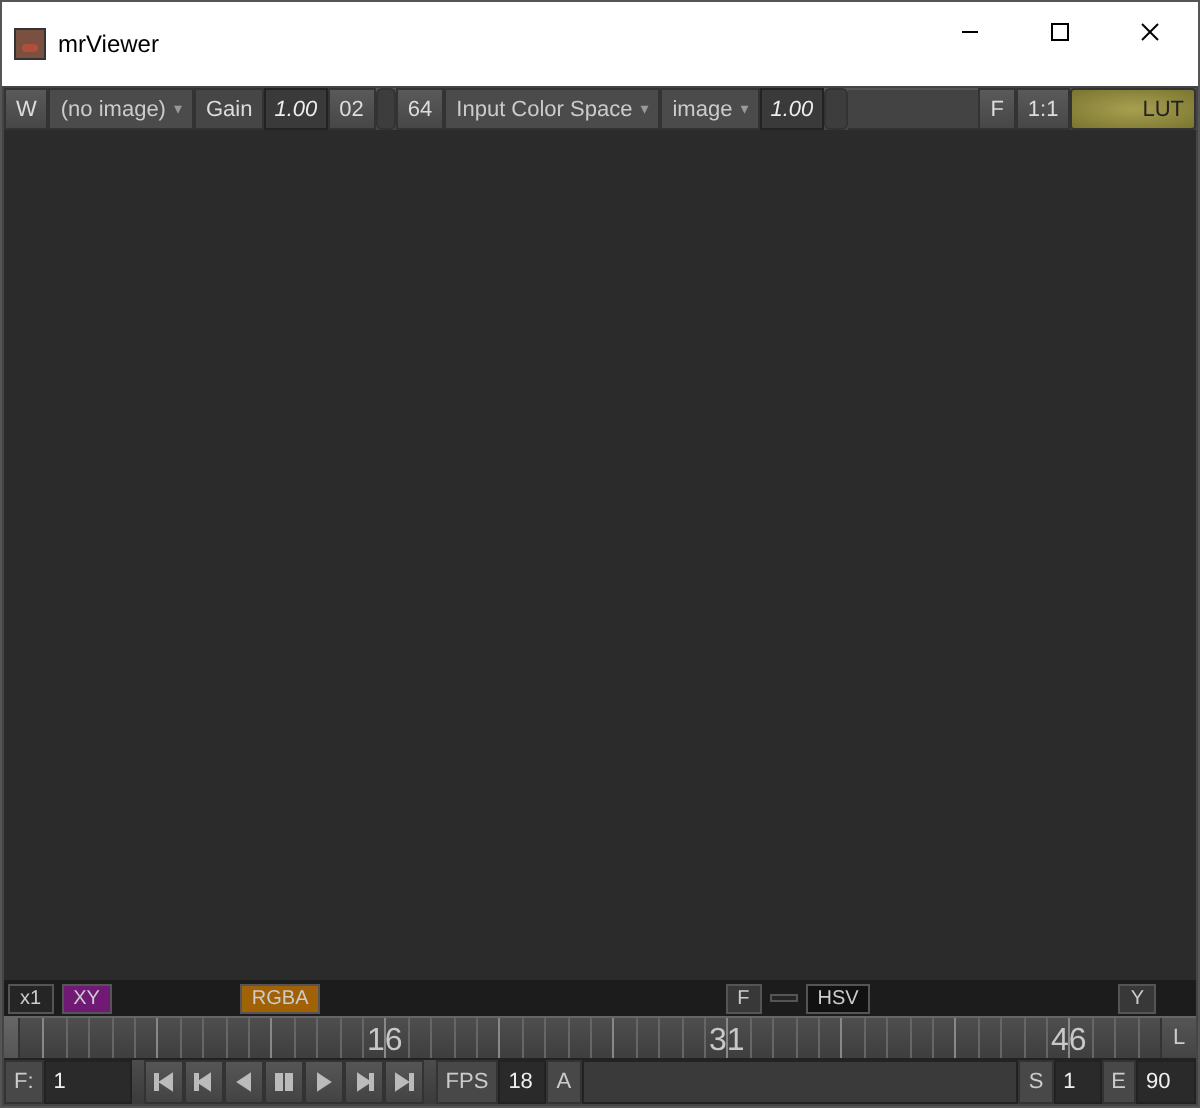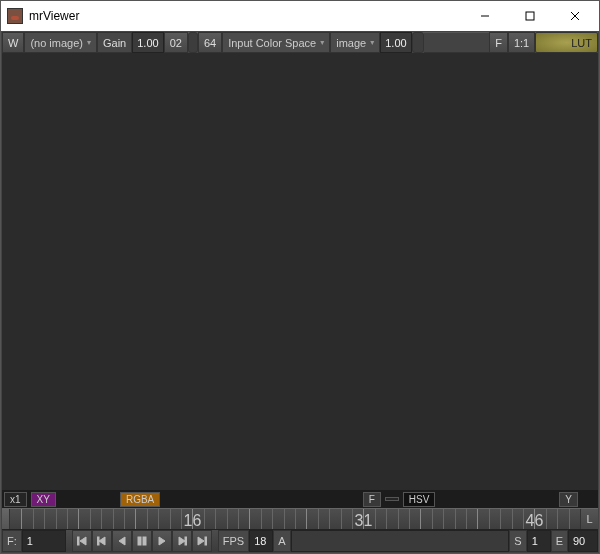--- a/index.html
+++ b/index.html
@@ -1,32 +1,32 @@
 <!DOCTYPE html>
 <html><head>
 <meta charset="utf-8">
 <style>
   * { box-sizing: border-box; margin: 0; padding: 0; user-select: none; }
   html, body { width: 600px; height: 554px; overflow: hidden; font-family: Arial, sans-serif; background: #000; }
   .window { width: 600px; height: 554px; background: #fff; border: 1px solid #555; display: flex; flex-direction: column; }
-  .titlebar { height: 30px; background: #fff; display: flex; align-items: center; padding: 0 2px 0 6px; }
+  .titlebar { height: 42px; background: #fff; display: flex; align-items: center; padding: 0 2px 0 6px; }
   .app-icon { width: 16px; height: 16px; background: #7a5040; border: 1px solid #333; margin-right: 6px; position: relative; }
   .app-icon::after { content:""; position:absolute; left:3px; top:7px; width:8px; height:4px; background:#b0503a; border-radius:2px;}
   .title-text { font-size: 12px; color: #000; flex: 1; }
   .win-btns { display: flex; height: 100%; }
   .win-btn { width: 45px; height: 29px; display: flex; align-items: center; justify-content: center; font-size: 13px; color:#000; }
   .win-btn.close { width: 45px; }
   .win-btn svg { stroke: #000; stroke-width: 1; fill: none; }
 
   .client { flex: 1; background: #2a2a2a; display: flex; flex-direction: column; border: 1px solid #444; }
 
   .toolbar { height: 21px; background: linear-gradient(#545454,#444444); display: flex; align-items: stretch; font-size: 11px; color: #c8c8c8; }
   .tb-btn { display: flex; align-items: center; justify-content: center; padding: 0 5px; border: 1px solid #333; background: linear-gradient(#5a5a5a,#474747); color: #ddd; min-width: 18px; }
   .tb-btn.wide { min-width: 26px; padding-left: 35px; }
-  .tb-field { background:#3a3a3a; border:1px solid #222; color:#eee; display:flex; align-items:center; padding:0 4px; }
+  .tb-field { background:#3a3a3a; border:1px solid #222; color:#eee; display:flex; align-items:center; padding:0 4px;font-style:italic; }
   .tb-stretch { flex: 1; background: #434343; border-top:1px solid #555; border-bottom:1px solid #333; }
   .dropdown { border:1px solid #333; background:#4b4b4b; color:#ccc; display:flex; align-items:center; padding:0 5px; position:relative; }
   .dd-arrow { margin-left:4px; font-size:8px; color:#999;}
   .lut-btn { background: radial-gradient(#a8a050,#7a7530); color:#222; border-radius:2px; }
 
   .viewport { flex: 1; background: #2b2b2b; }
 
   .statusbar { height: 18px; background: #1c1c1c; display: flex; align-items: center; font-size: 10px; color:#ccc; }
   .st-chip { padding: 1px 5px; margin: 0 2px; background: #383838; border:1px solid #555; color:#ccc; font-size:10px; }
   .st-chip.dark { background:#252525; }

